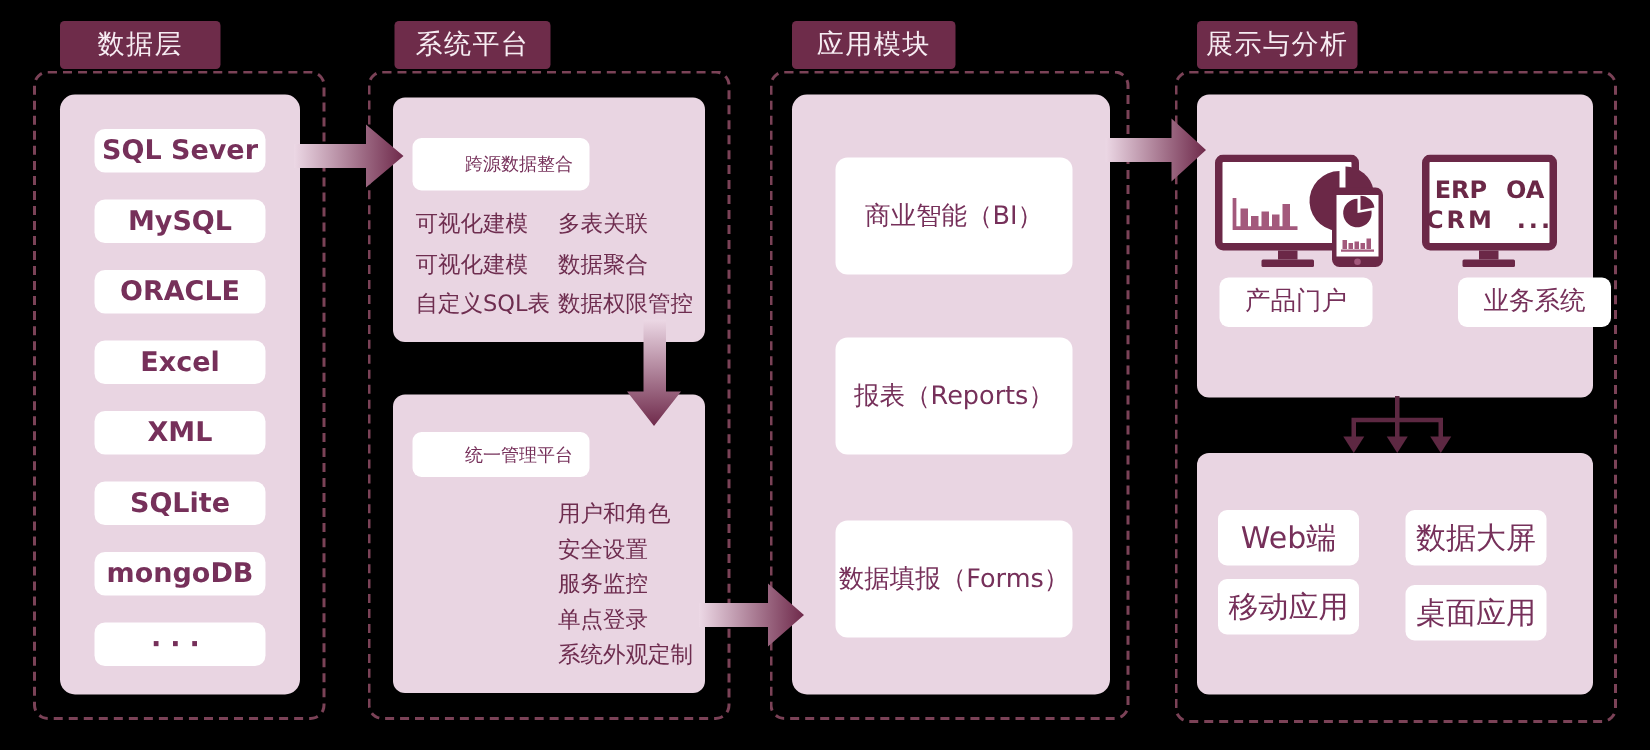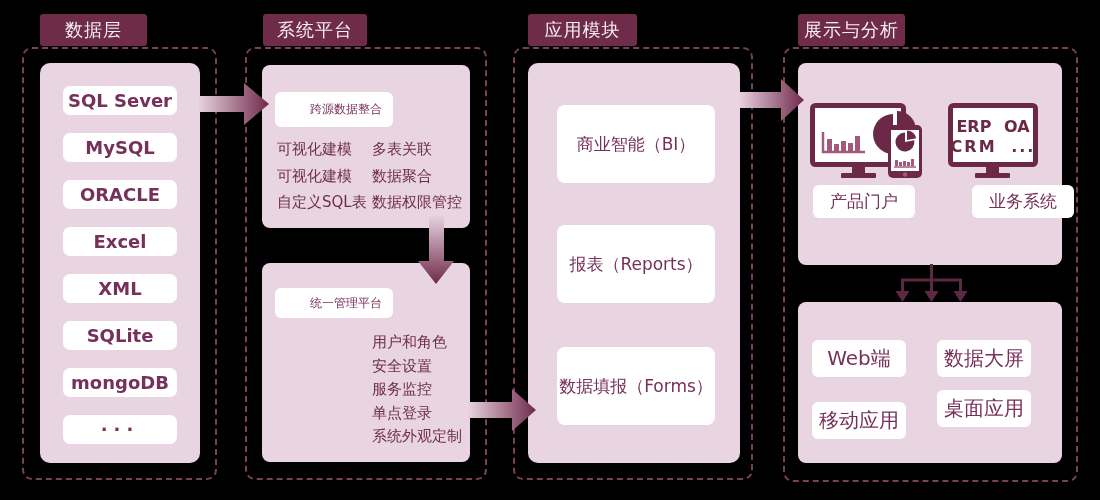--- a/index.html
+++ b/index.html
@@ -171,16 +171,16 @@
   <svg class="conn" style="left:893px;top:264px" width="78" height="40" viewBox="0 0 78 40">
     <path d="M38.5 0 V16 M8 16 H69 M9.5 16 V28 M38.5 16 V28 M67.5 16 V28" fill="none" style="stroke:var(--line,#5d2842)" stroke-width="3"></path>
     <polygon points="2.5,27 16.5,27 9.5,38" style="fill:var(--line,#5d2842)"></polygon>
     <polygon points="31.5,27 45.5,27 38.5,38" style="fill:var(--line,#5d2842)"></polygon>
     <polygon points="60.5,27 74.5,27 67.5,38" style="fill:var(--line,#5d2842)"></polygon>
   </svg>
 
   <div class="panel" style="left:798px;top:302px;width:264px;height:161px;border-radius:8px"></div>
   <div class="card ep" style="left:812px;top:340px">Web端</div>
   <div class="card ep" style="left:937px;top:340px">数据大屏</div>
-  <div class="card ep" style="left:812px;top:402px">移动应用</div>
+  <div class="card ep" style="left:812px;top:386px">移动应用</div>
   <div class="card ep" style="left:937px;top:390px">桌面应用</div>
 
 </div>
 
 </body></html>

